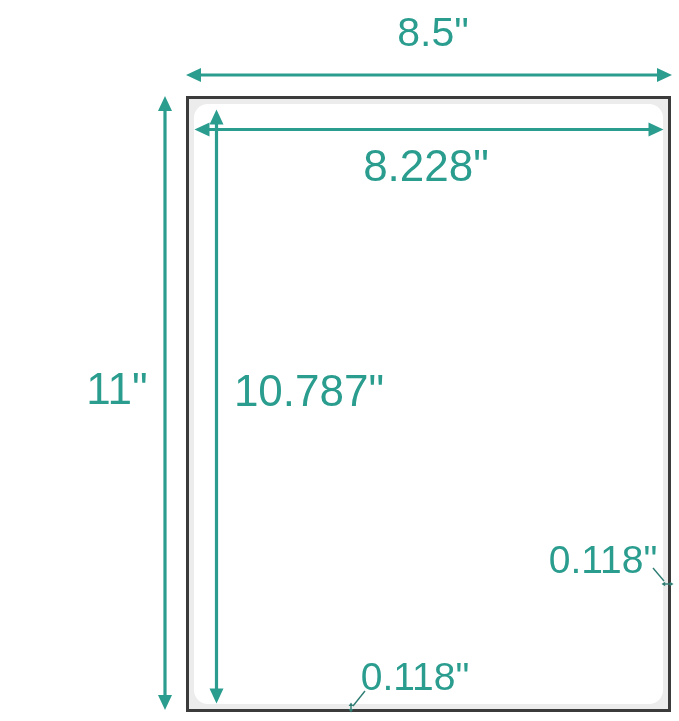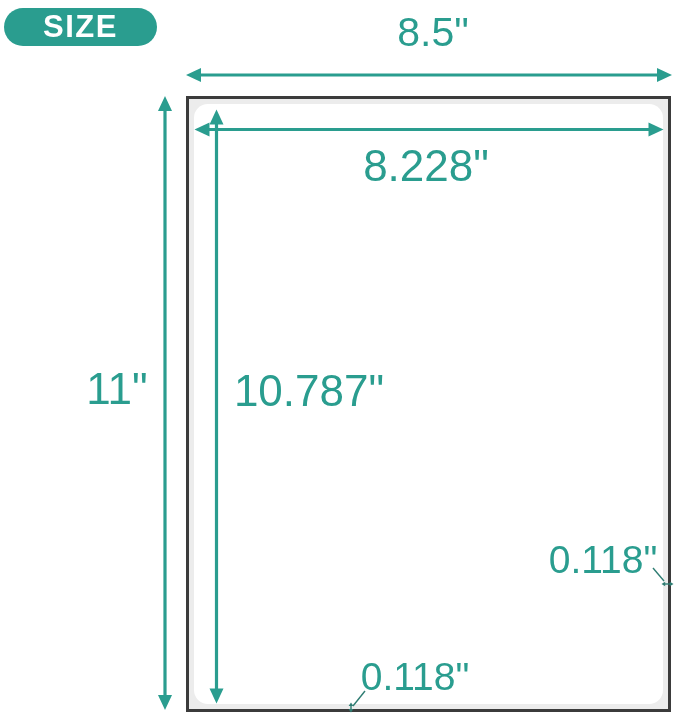--- a/index.html
+++ b/index.html
@@ -48,21 +48,20 @@
     color:var(--accent,#2A9D8F);
     white-space:nowrap;
     line-height:1;
   }
 </style>
 </head>
 <body>
 
 <div id="canvas">
 
-  <div class="badge">SIZE</div>
 
   <div class="page"></div>
 
   <div class="label-area"></div>
 
   <svg class="overlay" width="679" height="721" viewBox="0 0 679 721">
 
     <g class="arrow">
       <line x1="198" y1="75" x2="660" y2="75"></line>
       <polygon points="186,75 201,68 201,82"></polygon>

